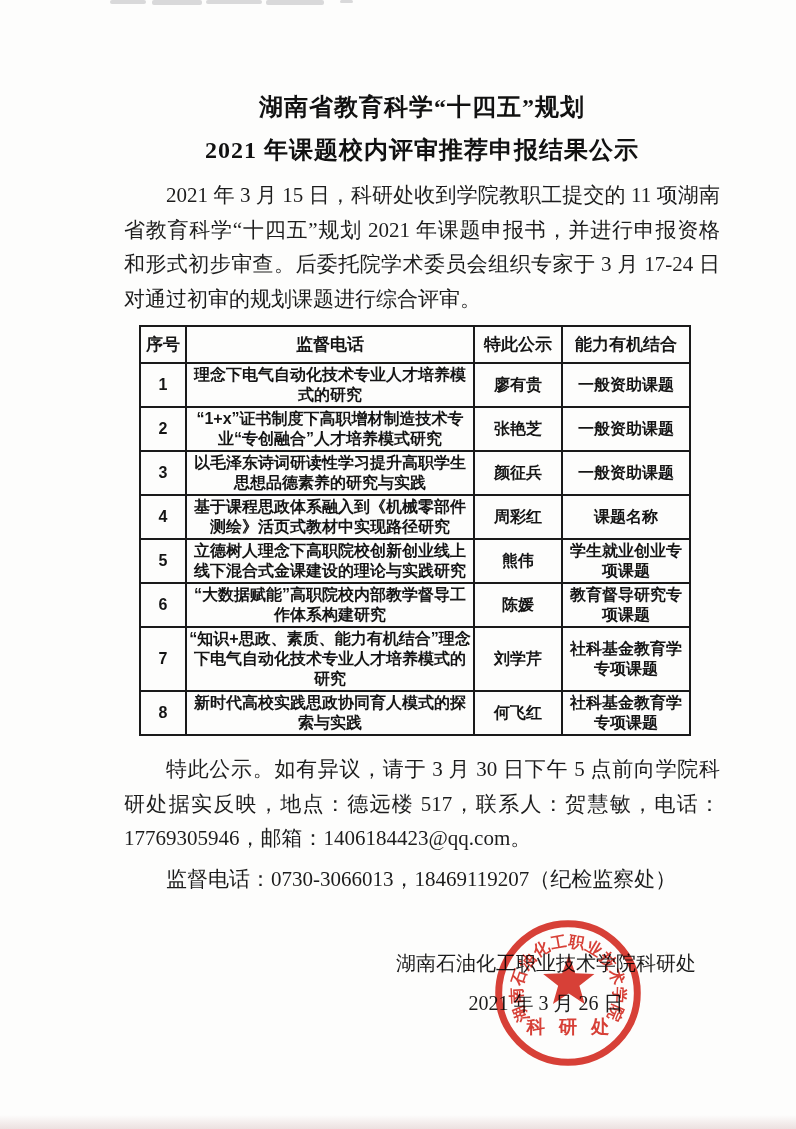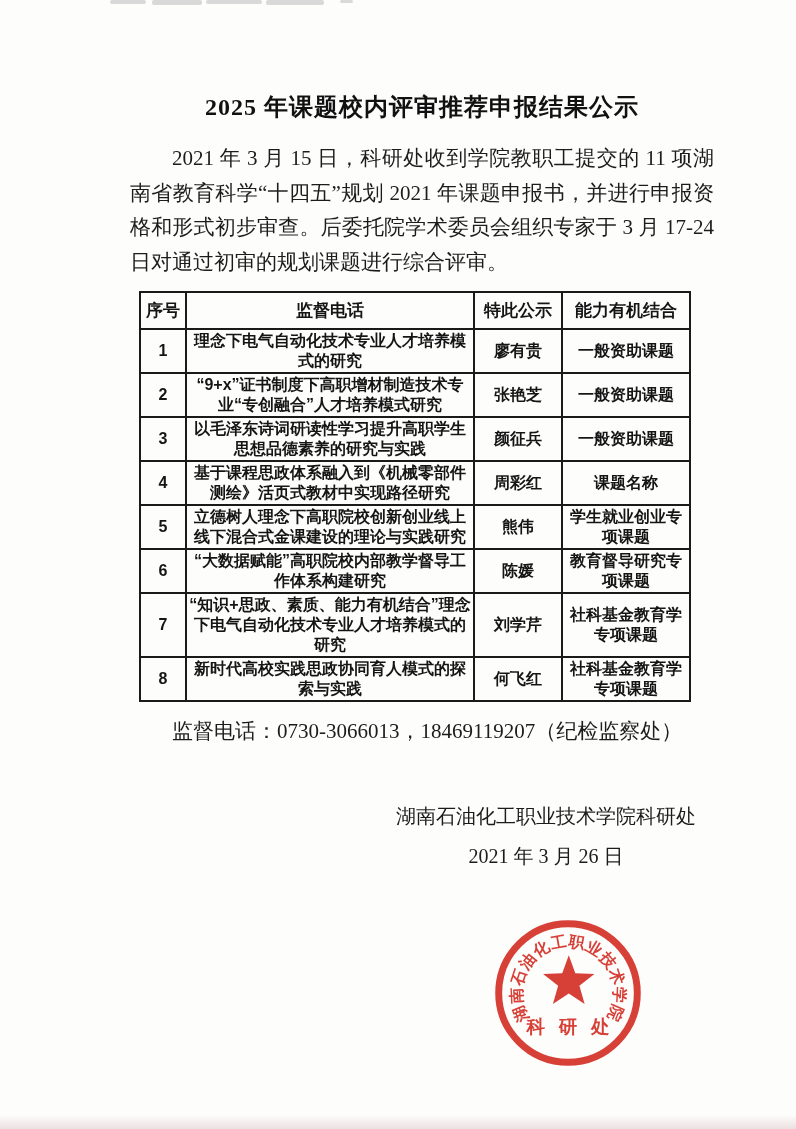--- a/index.html
+++ b/index.html
@@ -32,29 +32,29 @@
     text-align:center;
     font-size:24px;font-weight:bold;
     line-height:43px;color:#111;
     letter-spacing:1px;
   }
   
   .para{
     font-size:21px;line-height:34.5px;
     text-align:justify;
     text-indent:2em;
-    margin:12px;
+    margin:6px;
   }
   .para-block{margin-top:2px;}
   
   table.results{
     border-collapse:collapse;
     table-layout:fixed;
     width:550px;
-    margin:9px 0 10px 21px;
+    margin:9px 0 16px 21px;
     font-family:"Liberation Sans","DejaVu Sans",sans-serif;
     font-weight:bold;
     color:#151515;
   }
   table.results th,table.results td{
     border:2px solid #1a1a1a;
     font-size:16px;
     line-height:20px;
     padding:1px 2px;
     text-align:center;
@@ -90,21 +90,22 @@
 
 <div class="page">
 
   <div class="smudge sm1"></div>
   <div class="smudge sm2"></div>
   <div class="smudge sm3"></div>
   <div class="smudge sm4"></div>
   <div class="smudge sm5"></div>
 
   <div class="title">
-    <div>2025 年课题校内评审推荐申报结果公示</div>
+    <div>湖南省教育科学“十四五”规划</div>
+    <div>2021 年课题校内评审推荐申报结果公示</div>
   </div>
 
   <div class="para-block">
     <p class="para">2021 年 3 月 15 日，科研处收到学院教职工提交的 11 项湖南省教育科学“十四五”规划 2021 年课题申报书，并进行申报资格和形式初步审查。后委托院学术委员会组织专家于 3 月 17-24 日对通过初审的规划课题进行综合评审。</p>
   </div>
 
   <table class="results">
     <colgroup>
       <col style="width:46px">
         <col style="width:288px">
@@ -121,21 +122,21 @@
     </thead>
     <tbody>
       <tr>
         <td>1</td>
         <td class="cell-title">理念下电气自动化技术专业人才培养模式的研究</td>
         <td>廖有贵</td>
         <td>一般资助课题</td>
       </tr>
       <tr>
         <td>2</td>
-        <td class="cell-title">“9+x”证书制度下高职增材制造技术专业“专创融合”人才培养模式研究</td>
+        <td class="cell-title">“1+x”证书制度下高职增材制造技术专业“专创融合”人才培养模式研究</td>
         <td>张艳芝</td>
         <td>一般资助课题</td>
       </tr>
       <tr>
         <td>3</td>
         <td class="cell-title">以毛泽东诗词研读性学习提升高职学生思想品德素养的研究与实践</td>
         <td>颜征兵</td>
         <td>一般资助课题</td>
       </tr>
       <tr>
@@ -165,20 +166,21 @@
       <tr>
         <td>8</td>
         <td class="cell-title">新时代高校实践思政协同育人模式的探索与实践</td>
         <td>何飞红</td>
         <td>社科基金教育学专项课题</td>
       </tr>
     </tbody>
   </table>
 
   <div class="closing">
+    <p class="para">特此公示。如有异议，请于 3 月 30 日下午 5 点前向学院科研处据实反映，地点：德远楼 517，联系人：贺慧敏，电话：17769305946，邮箱：1406184423@qq.com。</p>
     <p class="para">监督电话：0730-3066013，18469119207（纪检监察处）</p>
   </div>
 
   <div class="sig-wrap">
     <div class="sig">
       <div>湖南石油化工职业技术学院科研处</div>
       <div>2021 年 3 月 26 日</div>
     </div>
   </div>
 

